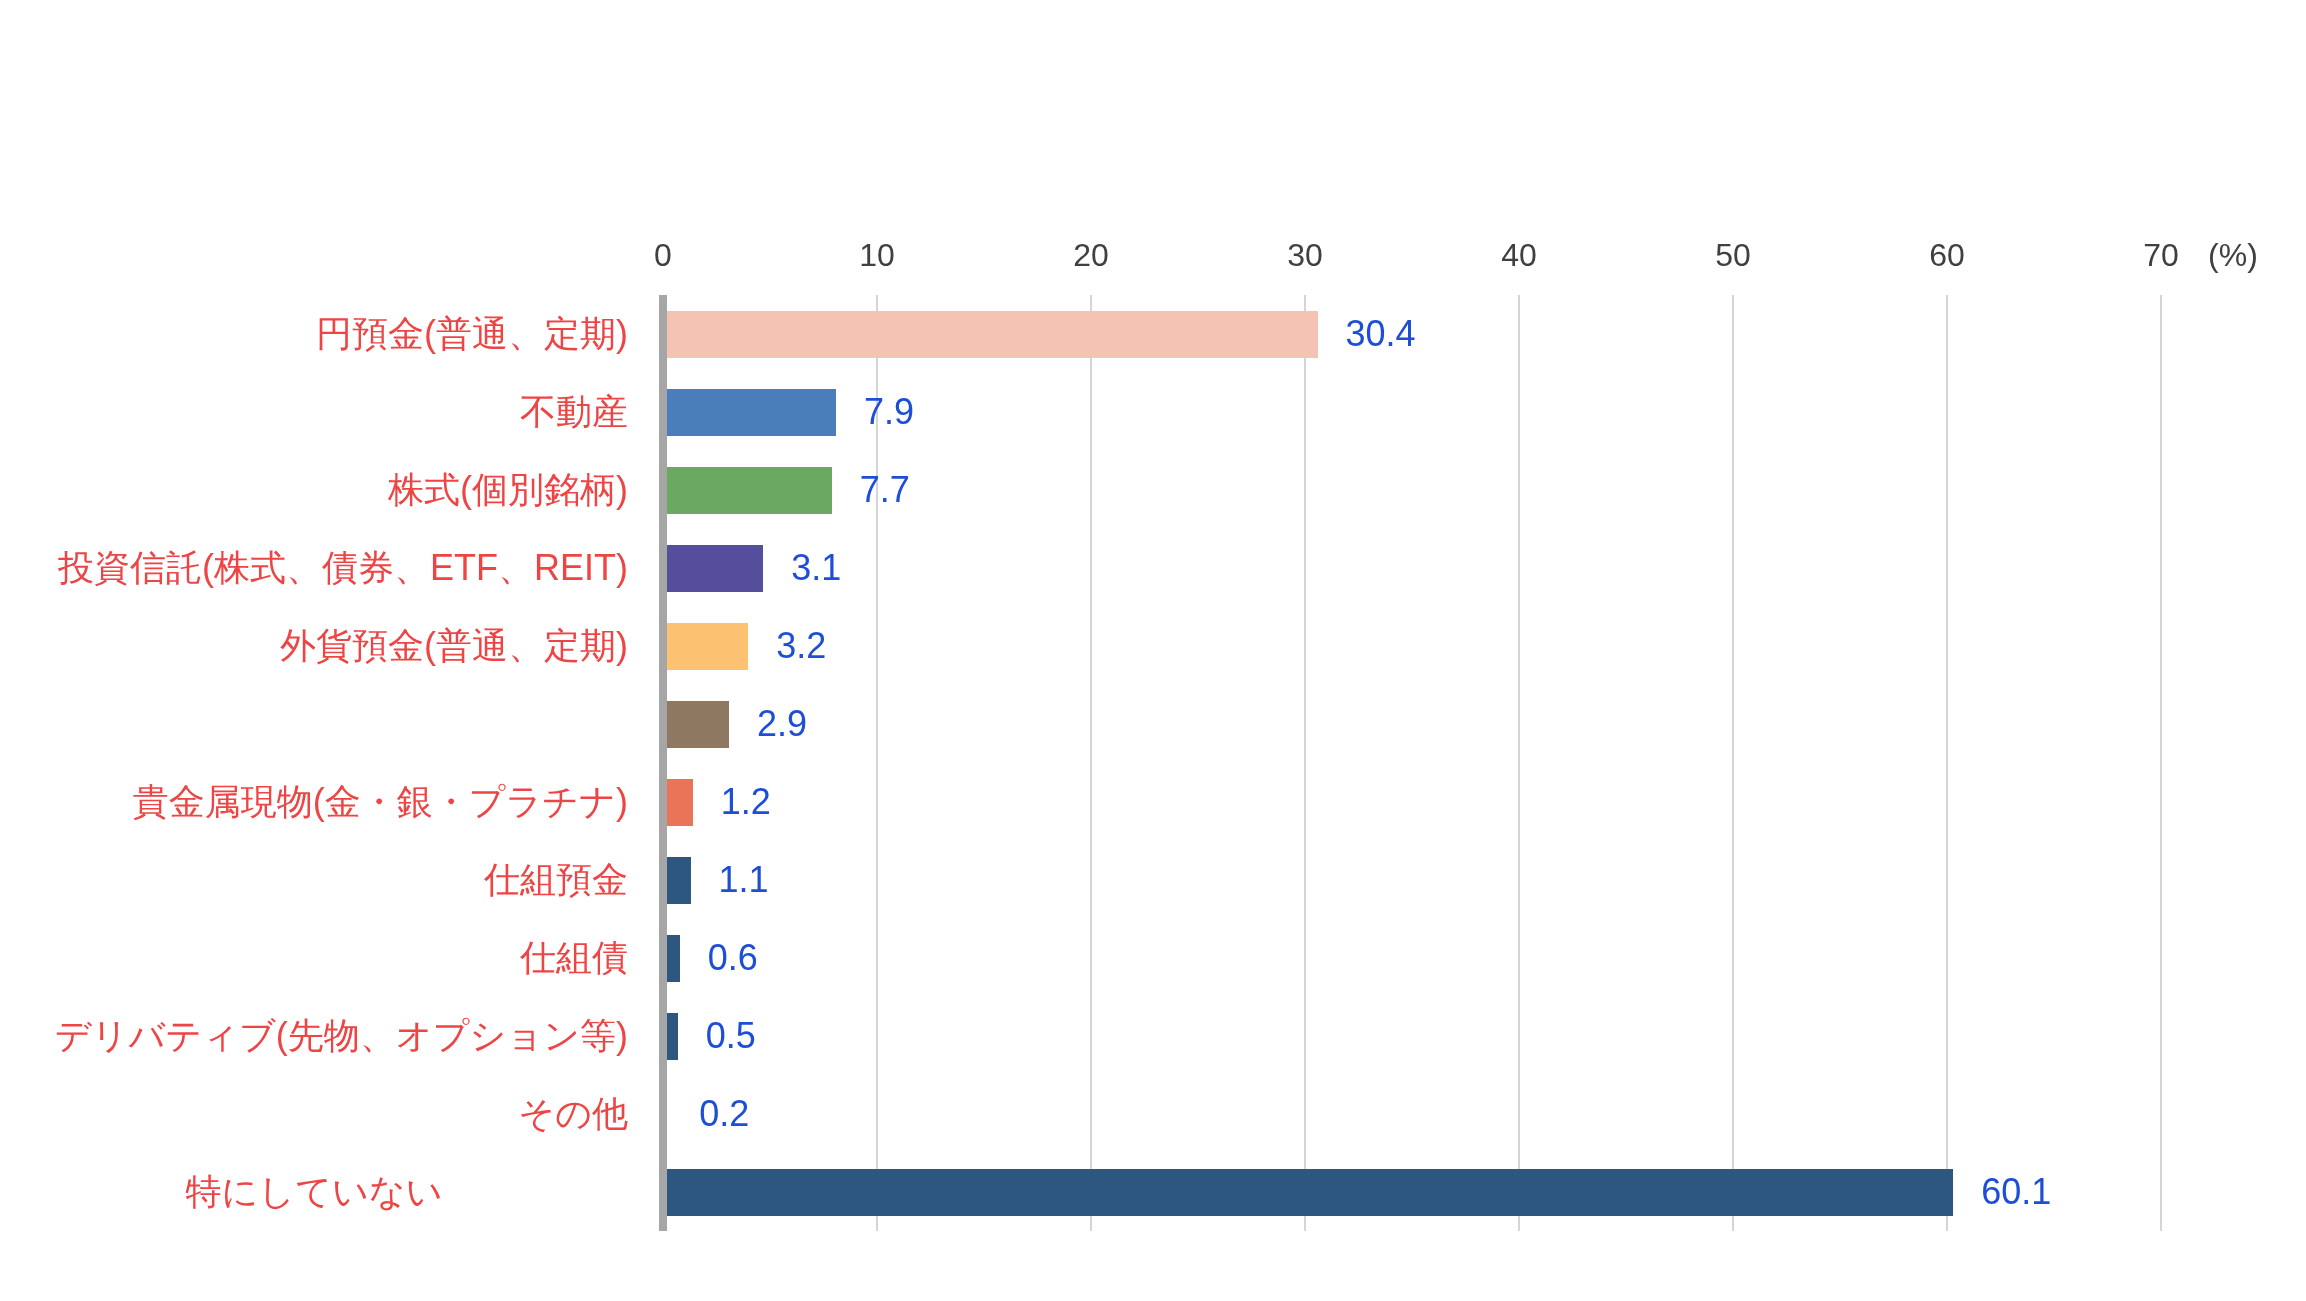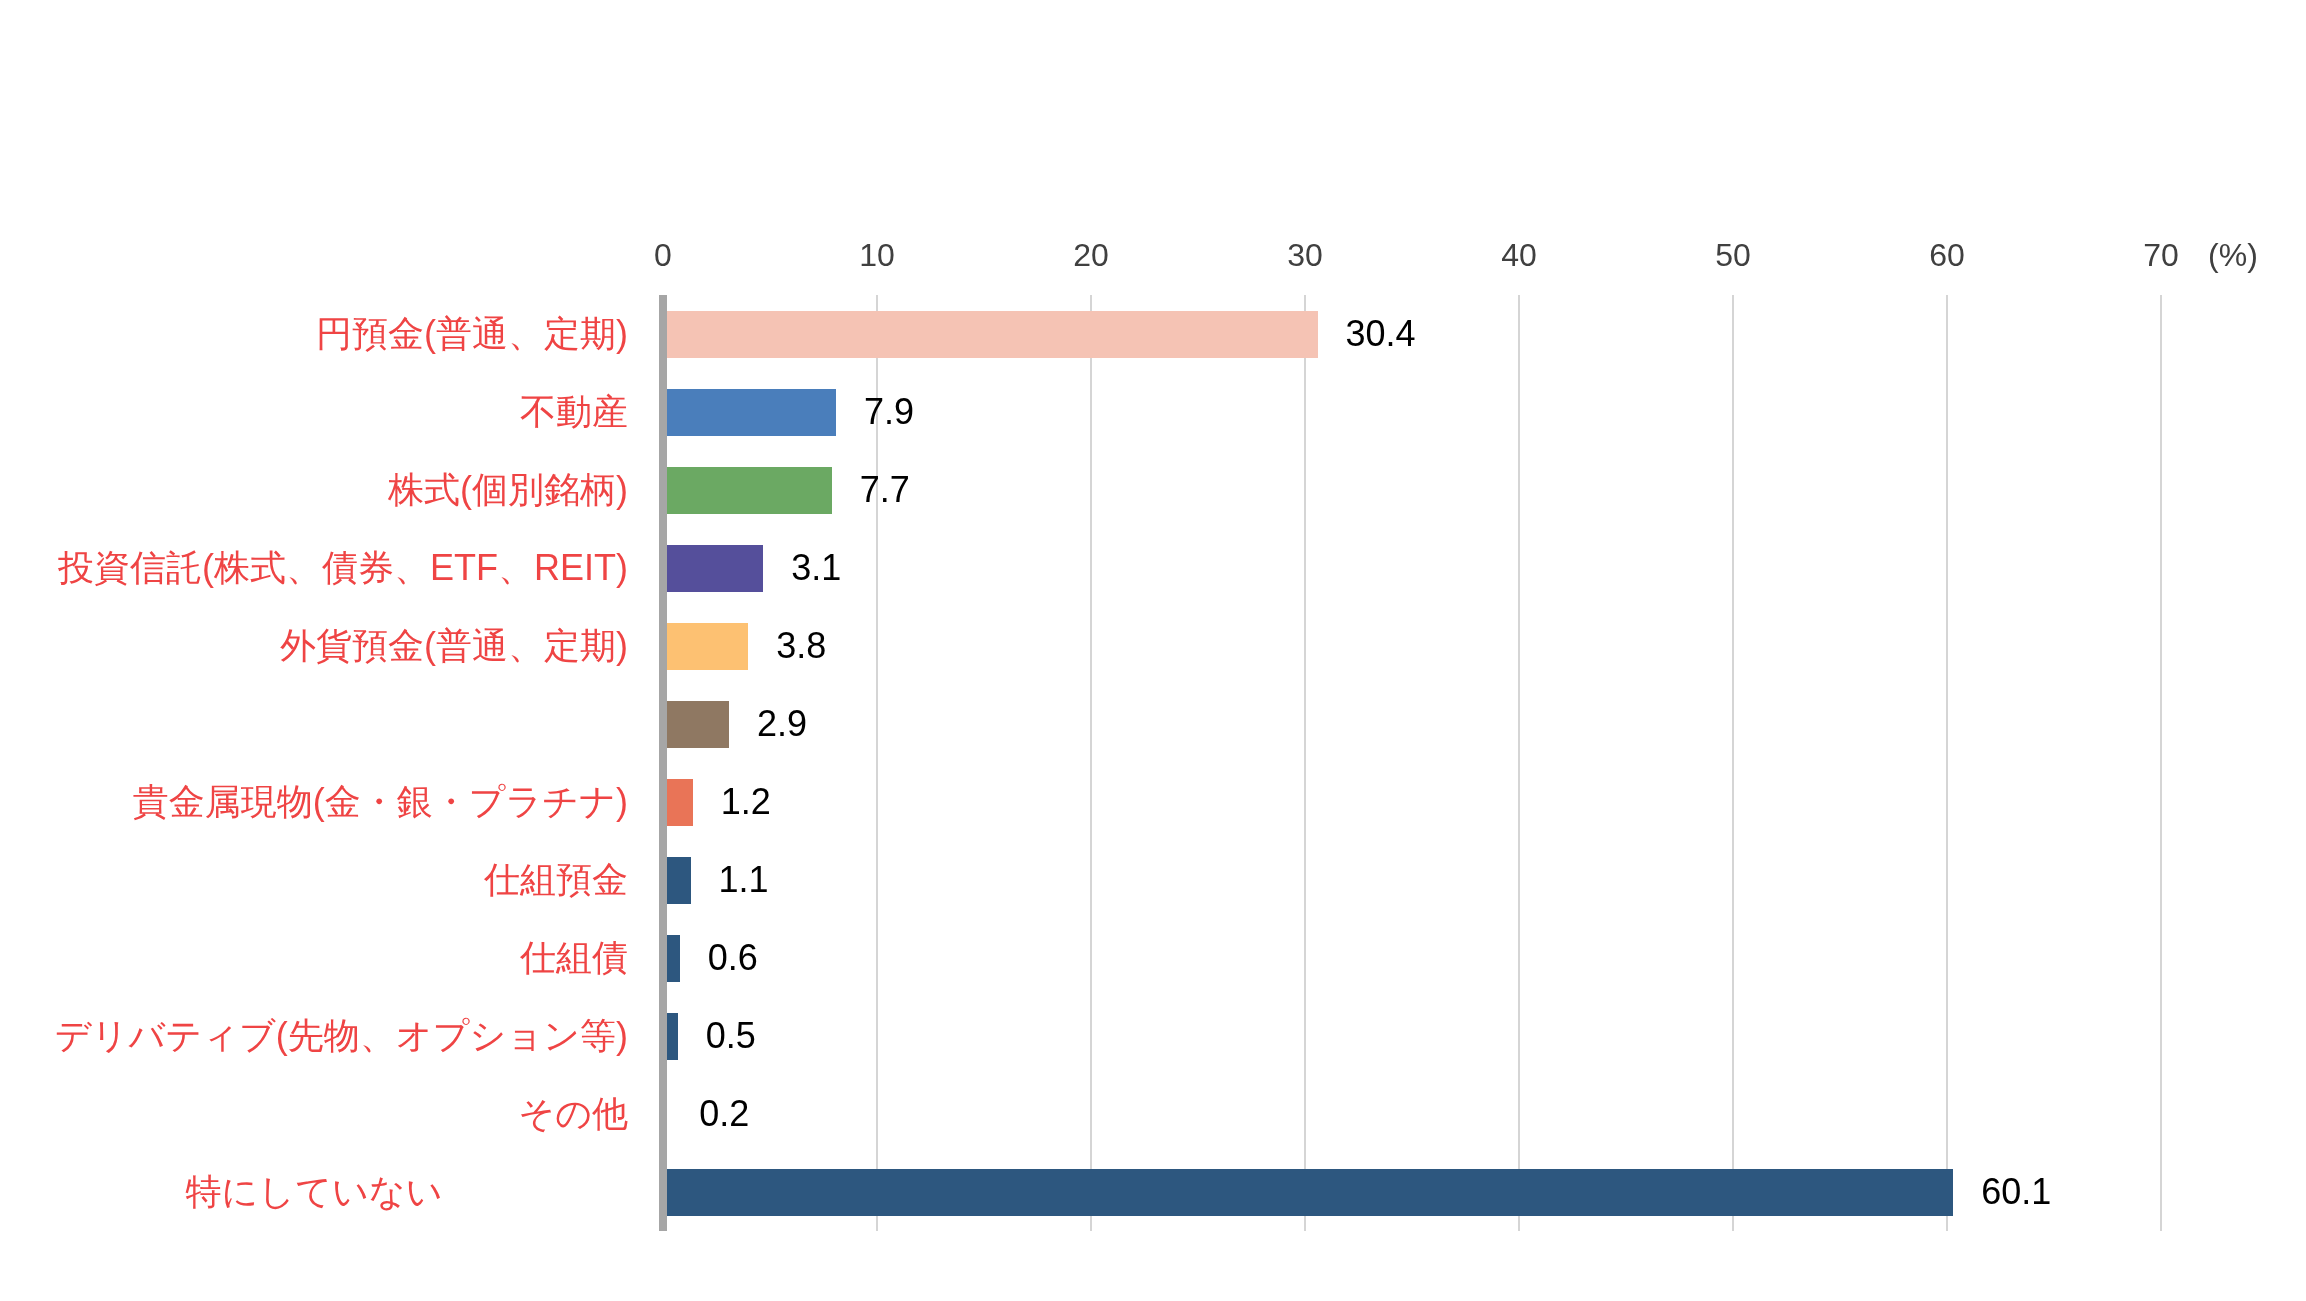--- a/index.html
+++ b/index.html
@@ -13,21 +13,21 @@
   .subtitle   { font-size:34px; height:73px; line-height:73px; white-space:nowrap; }
 
   #plot { position:absolute; left:663px; top:295px; width:1498px; height:936px; }
   .axisline { position:absolute; top:0; height:936px; width:8px; background:#A6A6A6; z-index:2; }
   .gridline { position:absolute; top:0; height:936px; width:2px; background:#D5D5D5; z-index:0; }
   .tick, .unit-label {
     position:absolute; top:-62px; width:120px; height:44px; line-height:44px;
     text-align:center; font-size:32px; color:#404040;
   }
   .bar { position:absolute; left:4px; z-index:1; }
-  .val { position:absolute; height:78px; line-height:78px; font-size:36px; color:#000000; z-index:3; white-space:nowrap; }
+  .val { position:absolute; height:78px; line-height:78px; font-size:36px; color:#1d4ed8; z-index:3; white-space:nowrap; }
 
   #cats { position:absolute; left:0; top:295px; width:628px; height:936px; }
   .cat {
     position:absolute; left:0; width:628px; height:78px; line-height:78px;
     text-align:right; font-size:36px; color:#ef4444; white-space:nowrap;
   }
 </style>
 </head>
 <body>
 
@@ -68,21 +68,21 @@
       <div class="unit-label" style="left: 1510px;">(%)</div>
       <div class="bar" style="top: 15.5px; height: 47px; width: 650.56px; background: rgb(245, 195, 180);"></div>
       <div class="val" style="top: 0px; left: 682.56px;">30.4</div>
       <div class="bar" style="top: 93.5px; height: 47px; width: 169.06px; background: rgb(74, 126, 187);"></div>
       <div class="val" style="top: 78px; left: 201.06px;">7.9</div>
       <div class="bar" style="top: 171.5px; height: 47px; width: 164.78px; background: rgb(107, 169, 99);"></div>
       <div class="val" style="top: 156px; left: 196.78px;">7.7</div>
       <div class="bar" style="top: 249.5px; height: 47px; width: 96.3px; background: rgb(85, 79, 155);"></div>
       <div class="val" style="top: 234px; left: 128.3px;">3.1</div>
       <div class="bar" style="top: 327.5px; height: 47px; width: 81.32px; background: rgb(253, 193, 114);"></div>
-      <div class="val" style="top: 312px; left: 113.32px;">3.8</div>
+      <div class="val" style="top: 312px; left: 113.32px;">3.2</div>
       <div class="bar" style="top: 405.5px; height: 47px; width: 62.06px; background: rgb(143, 120, 98);"></div>
       <div class="val" style="top: 390px; left: 94.06px;">2.9</div>
       <div class="bar" style="top: 483.5px; height: 47px; width: 25.68px; background: rgb(233, 116, 87);"></div>
       <div class="val" style="top: 468px; left: 57.68px;">1.2</div>
       <div class="bar" style="top: 561.5px; height: 47px; width: 23.54px; background: rgb(45, 87, 127);"></div>
       <div class="val" style="top: 546px; left: 55.54px;">1.1</div>
       <div class="bar" style="top: 639.5px; height: 47px; width: 12.84px; background: rgb(45, 87, 127);"></div>
       <div class="val" style="top: 624px; left: 44.84px;">0.6</div>
       <div class="bar" style="top: 717.5px; height: 47px; width: 10.7px; background: rgb(45, 87, 127);"></div>
       <div class="val" style="top: 702px; left: 42.7px;">0.5</div>

